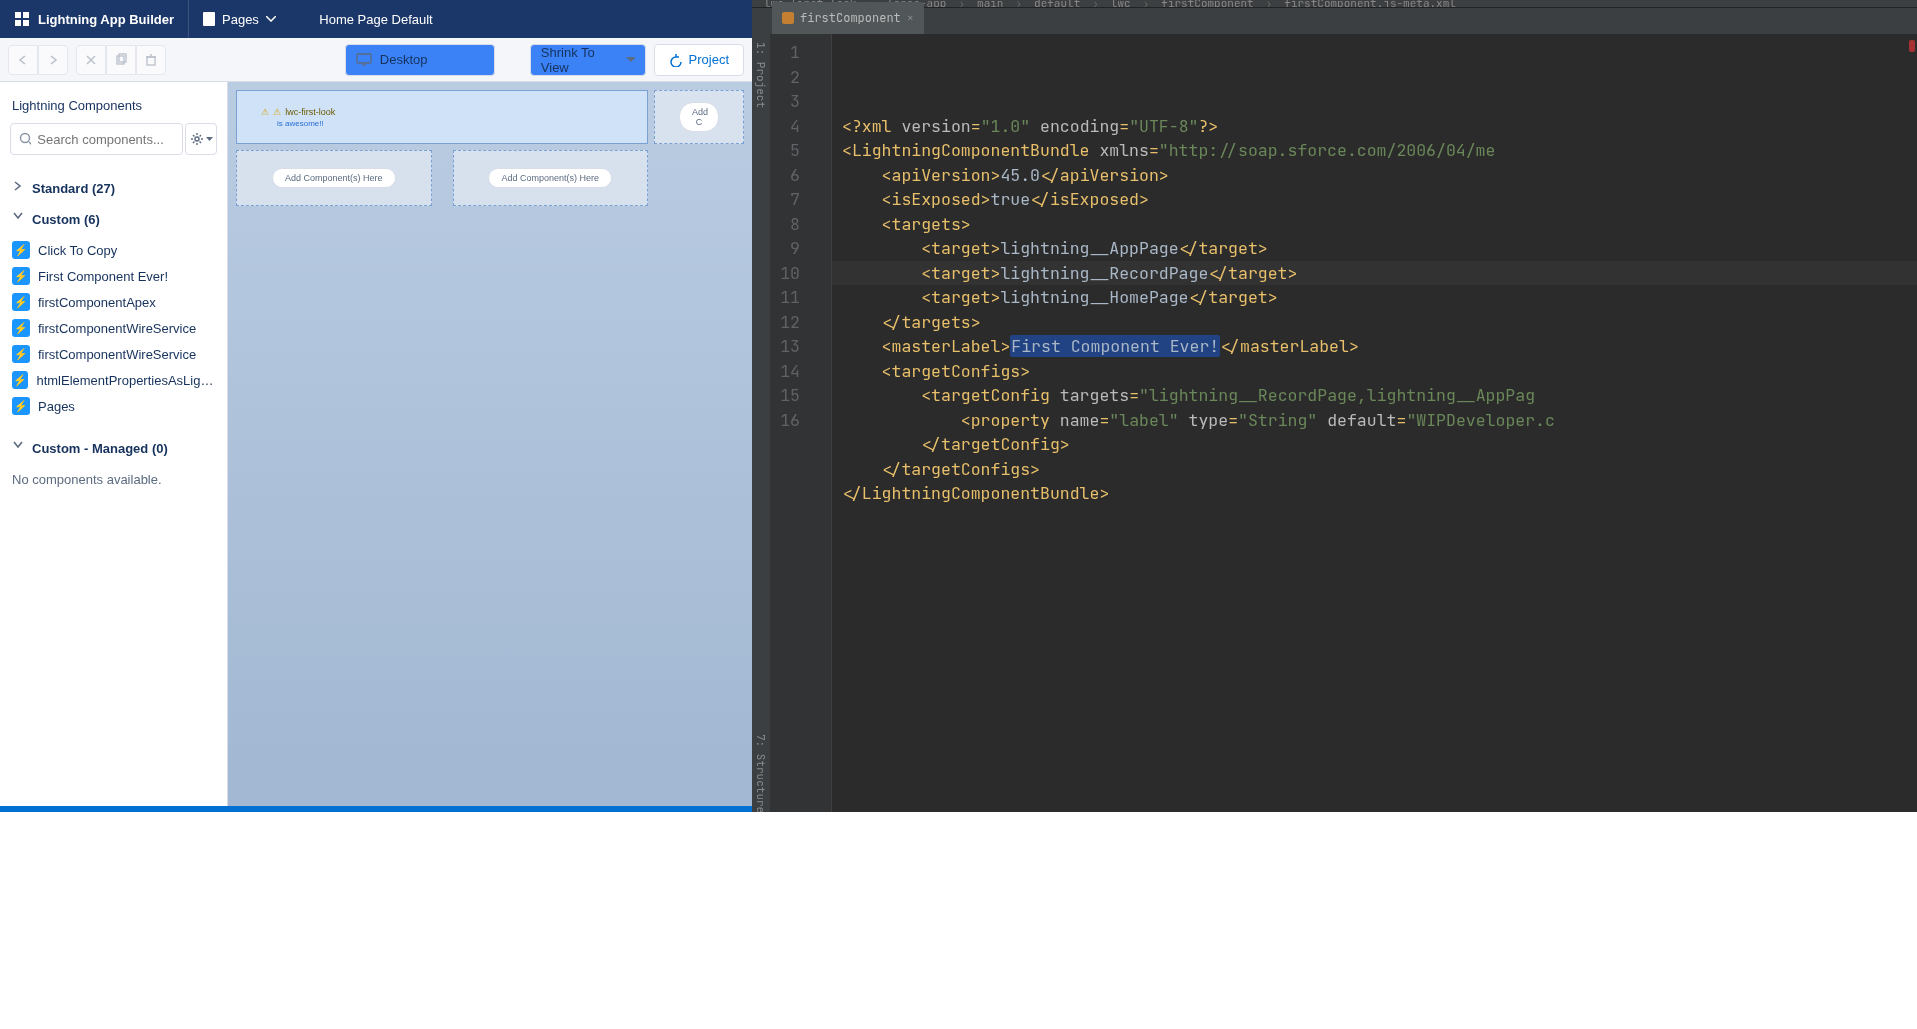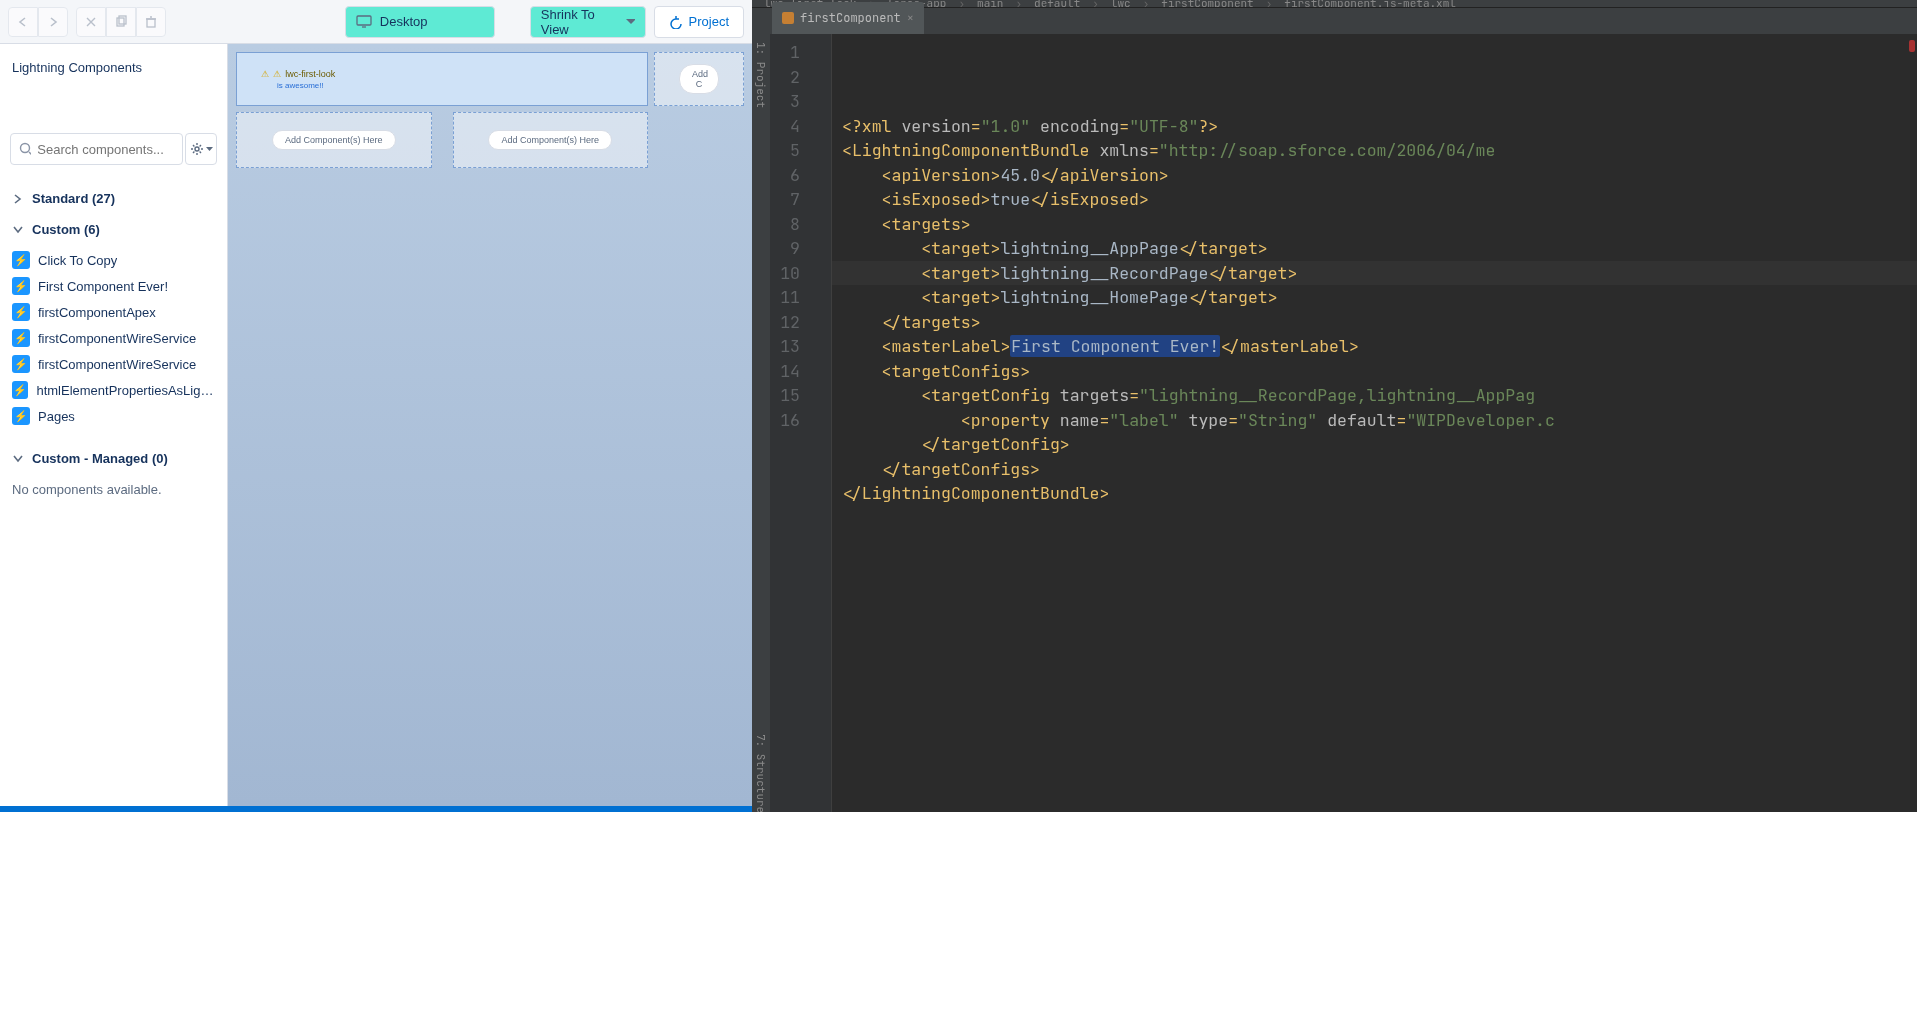--- a/index.html
+++ b/index.html
@@ -71,21 +71,21 @@
   background: #fff;
   display: flex; align-items: center; justify-content: center;
   color: #8a94a6;
 }
 .tb-btn:first-child { border-radius: 4px 0 0 4px; }
 .tb-btn:last-child  { border-radius: 0 4px 4px 0; }
 .tb-btn.disabled { opacity: .55; }
 .tb-select {
   height: 32px;
   border: 1px solid #d8dde6;
-  background: #5eead4;
+  background: #3b82f6;
   border-radius: 4px;
   display: flex;
   align-items: center;
   padding: 0 10px;
   gap: 8px;
   color: #16325c;
   margin-left: 27px;
 }
 .tb-select.device { min-width: 150px; }
 .tb-select.shrink { min-width: 105px; justify-content: space-between; }
@@ -106,40 +106,40 @@
   width: 228px;
   border-right: 1px solid #d8dde6;
   padding: 12px 10px;
   overflow: hidden;
 }
 .sidebar h4 {
   font-size: 13px; font-weight: 400;
   color: #16325c;
   padding: 4px 2px 10px;
 }
-.search-row { display: flex; gap: 2px; margin-bottom: 18px; margin-top: 48px; }
+.search-row { display: flex; gap: 2px; margin-bottom: 18px; }
 .search {
   flex: 1; height: 32px;
   border: 1px solid #d8dde6; border-radius: 4px;
   display: flex; align-items: center; gap: 6px;
   padding: 0 8px; color: #8a94a6;
 }
 .search input {
   border: none; outline: none; font-size: 13px;
   width: 100%; background: transparent; color: #16325c;
 }
 .gear {
   width: 32px; height: 32px;
   border: 1px solid #d8dde6; border-radius: 4px;
   display: flex; align-items: center; justify-content: center;
   color: #5c6b80;
 }
 
 .section-head {
-  display: flex; align-items: center; gap: 8px;
+  display: flex; align-items: flex-start; gap: 8px;
   padding: 8px 2px;
   color: #16325c; font-weight: 600;
   cursor: pointer;
 }
 .section-head .caret { width: 12px; display:flex; justify-content:center; }
 .section-body { padding: 2px 0 14px; }
 .empty { color: #5c6b80; padding: 6px 2px; font-size: 13px; }
 
 .comp-item {
   display: flex; align-items: center; gap: 8px;
@@ -300,20 +300,41 @@
   color:#8a8a8a; font-size:11px;
   display:flex; gap:8px; align-items:center; justify-content:center;
 }
 #tool-structure { top: 700px; height: 80px; }
 </style>
 </head>
 <body>
 
 <div class="lab">
 
+  <div class="lab-header">
+    <div class="brand">
+      <svg width="16" height="16" viewBox="0 0 16 16">
+          <rect x="1" y="1" width="6" height="6" fill="#fff"></rect>
+          <rect x="9" y="1" width="6" height="6" fill="#fff"></rect>
+          <rect x="1" y="9" width="6" height="6" fill="#fff"></rect>
+          <rect x="9" y="9" width="6" height="6" fill="#fff"></rect>
+        </svg>
+      <span style="font-weight:600">Lightning App Builder</span>
+    </div>
+    <div class="pages">
+      <svg width="12" height="14">
+          <rect x="0" y="0" width="12" height="14" rx="1" fill="#fff"></rect>
+        </svg>
+      <span>Pages</span>
+      <svg width="10" height="6">
+          <path d="M0 0 L5 5 L10 0" stroke="#fff" fill="none" stroke-width="1.5"></path>
+        </svg>
+    </div>
+    <div class="title">Home Page Default</div>
+  </div>
 
   <div class="lab-toolbar">
     <div class="tb-group">
       <div class="tb-btn disabled">
           <svg width="14" height="14">
             <path d="M9 3 L4 7 L9 11" stroke="#8a94a6" fill="none" stroke-width="1.6"></path>
           </svg>
         </div>
       <div class="tb-btn disabled">
           <svg width="14" height="14">

